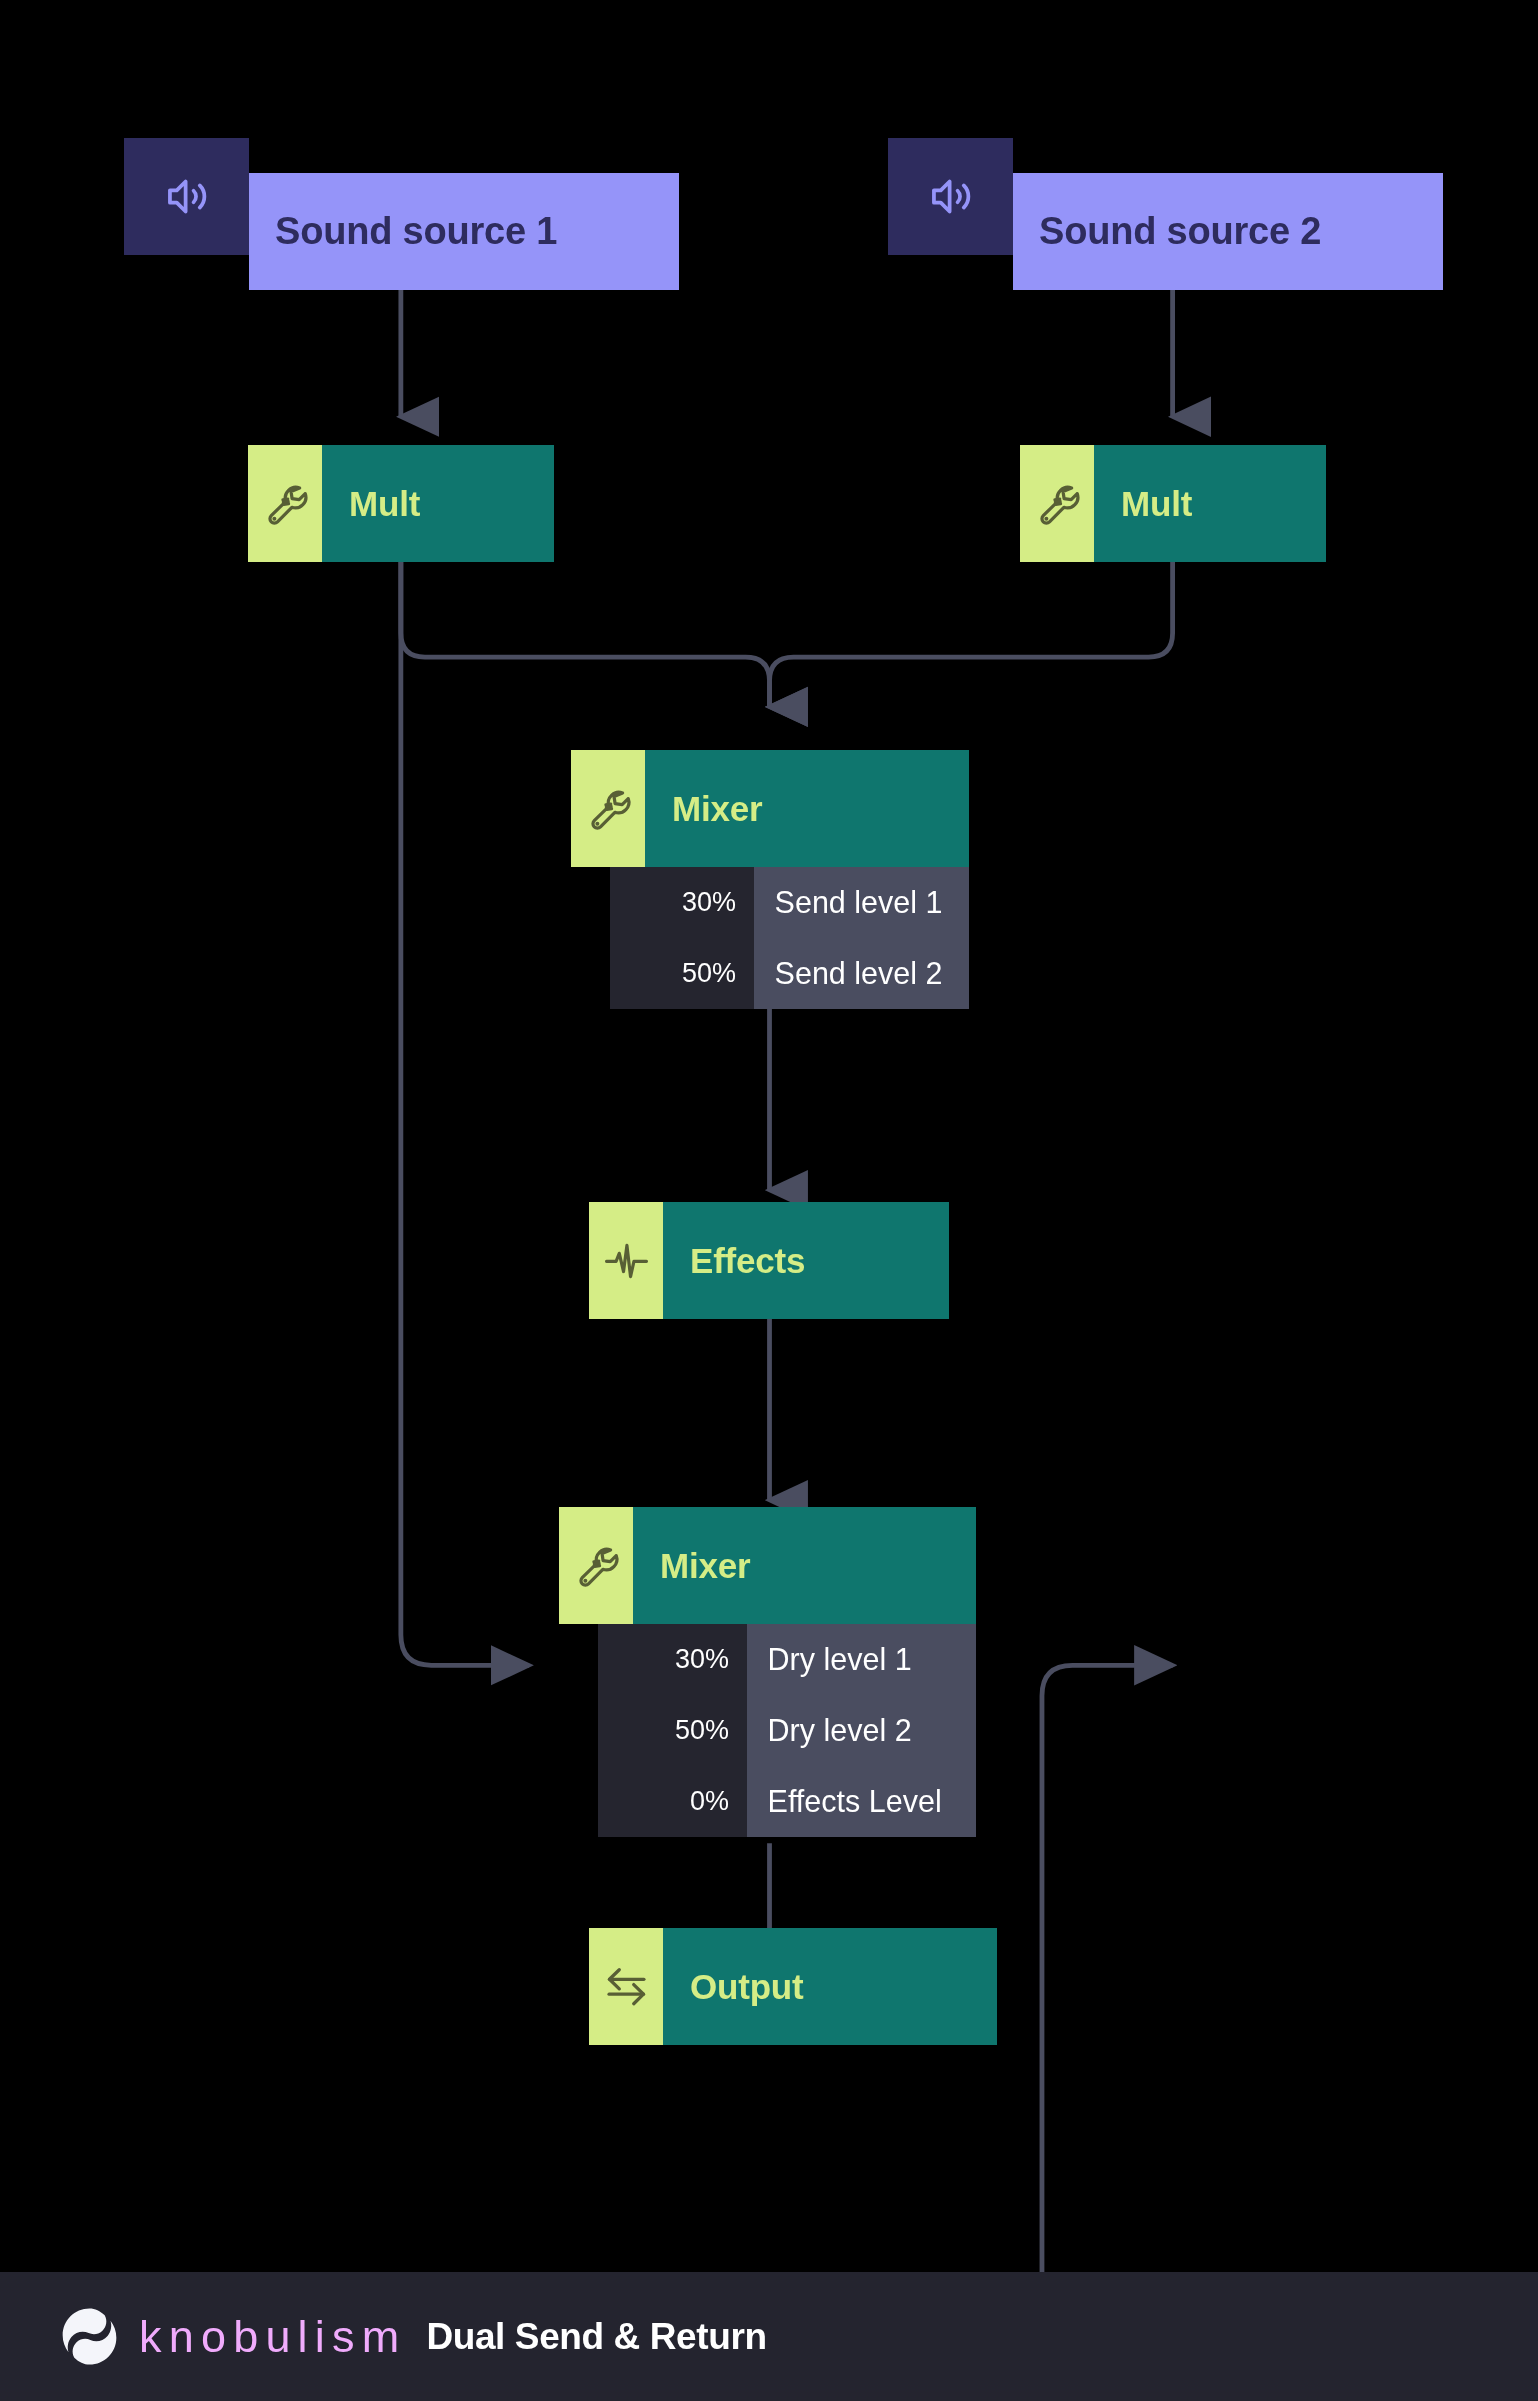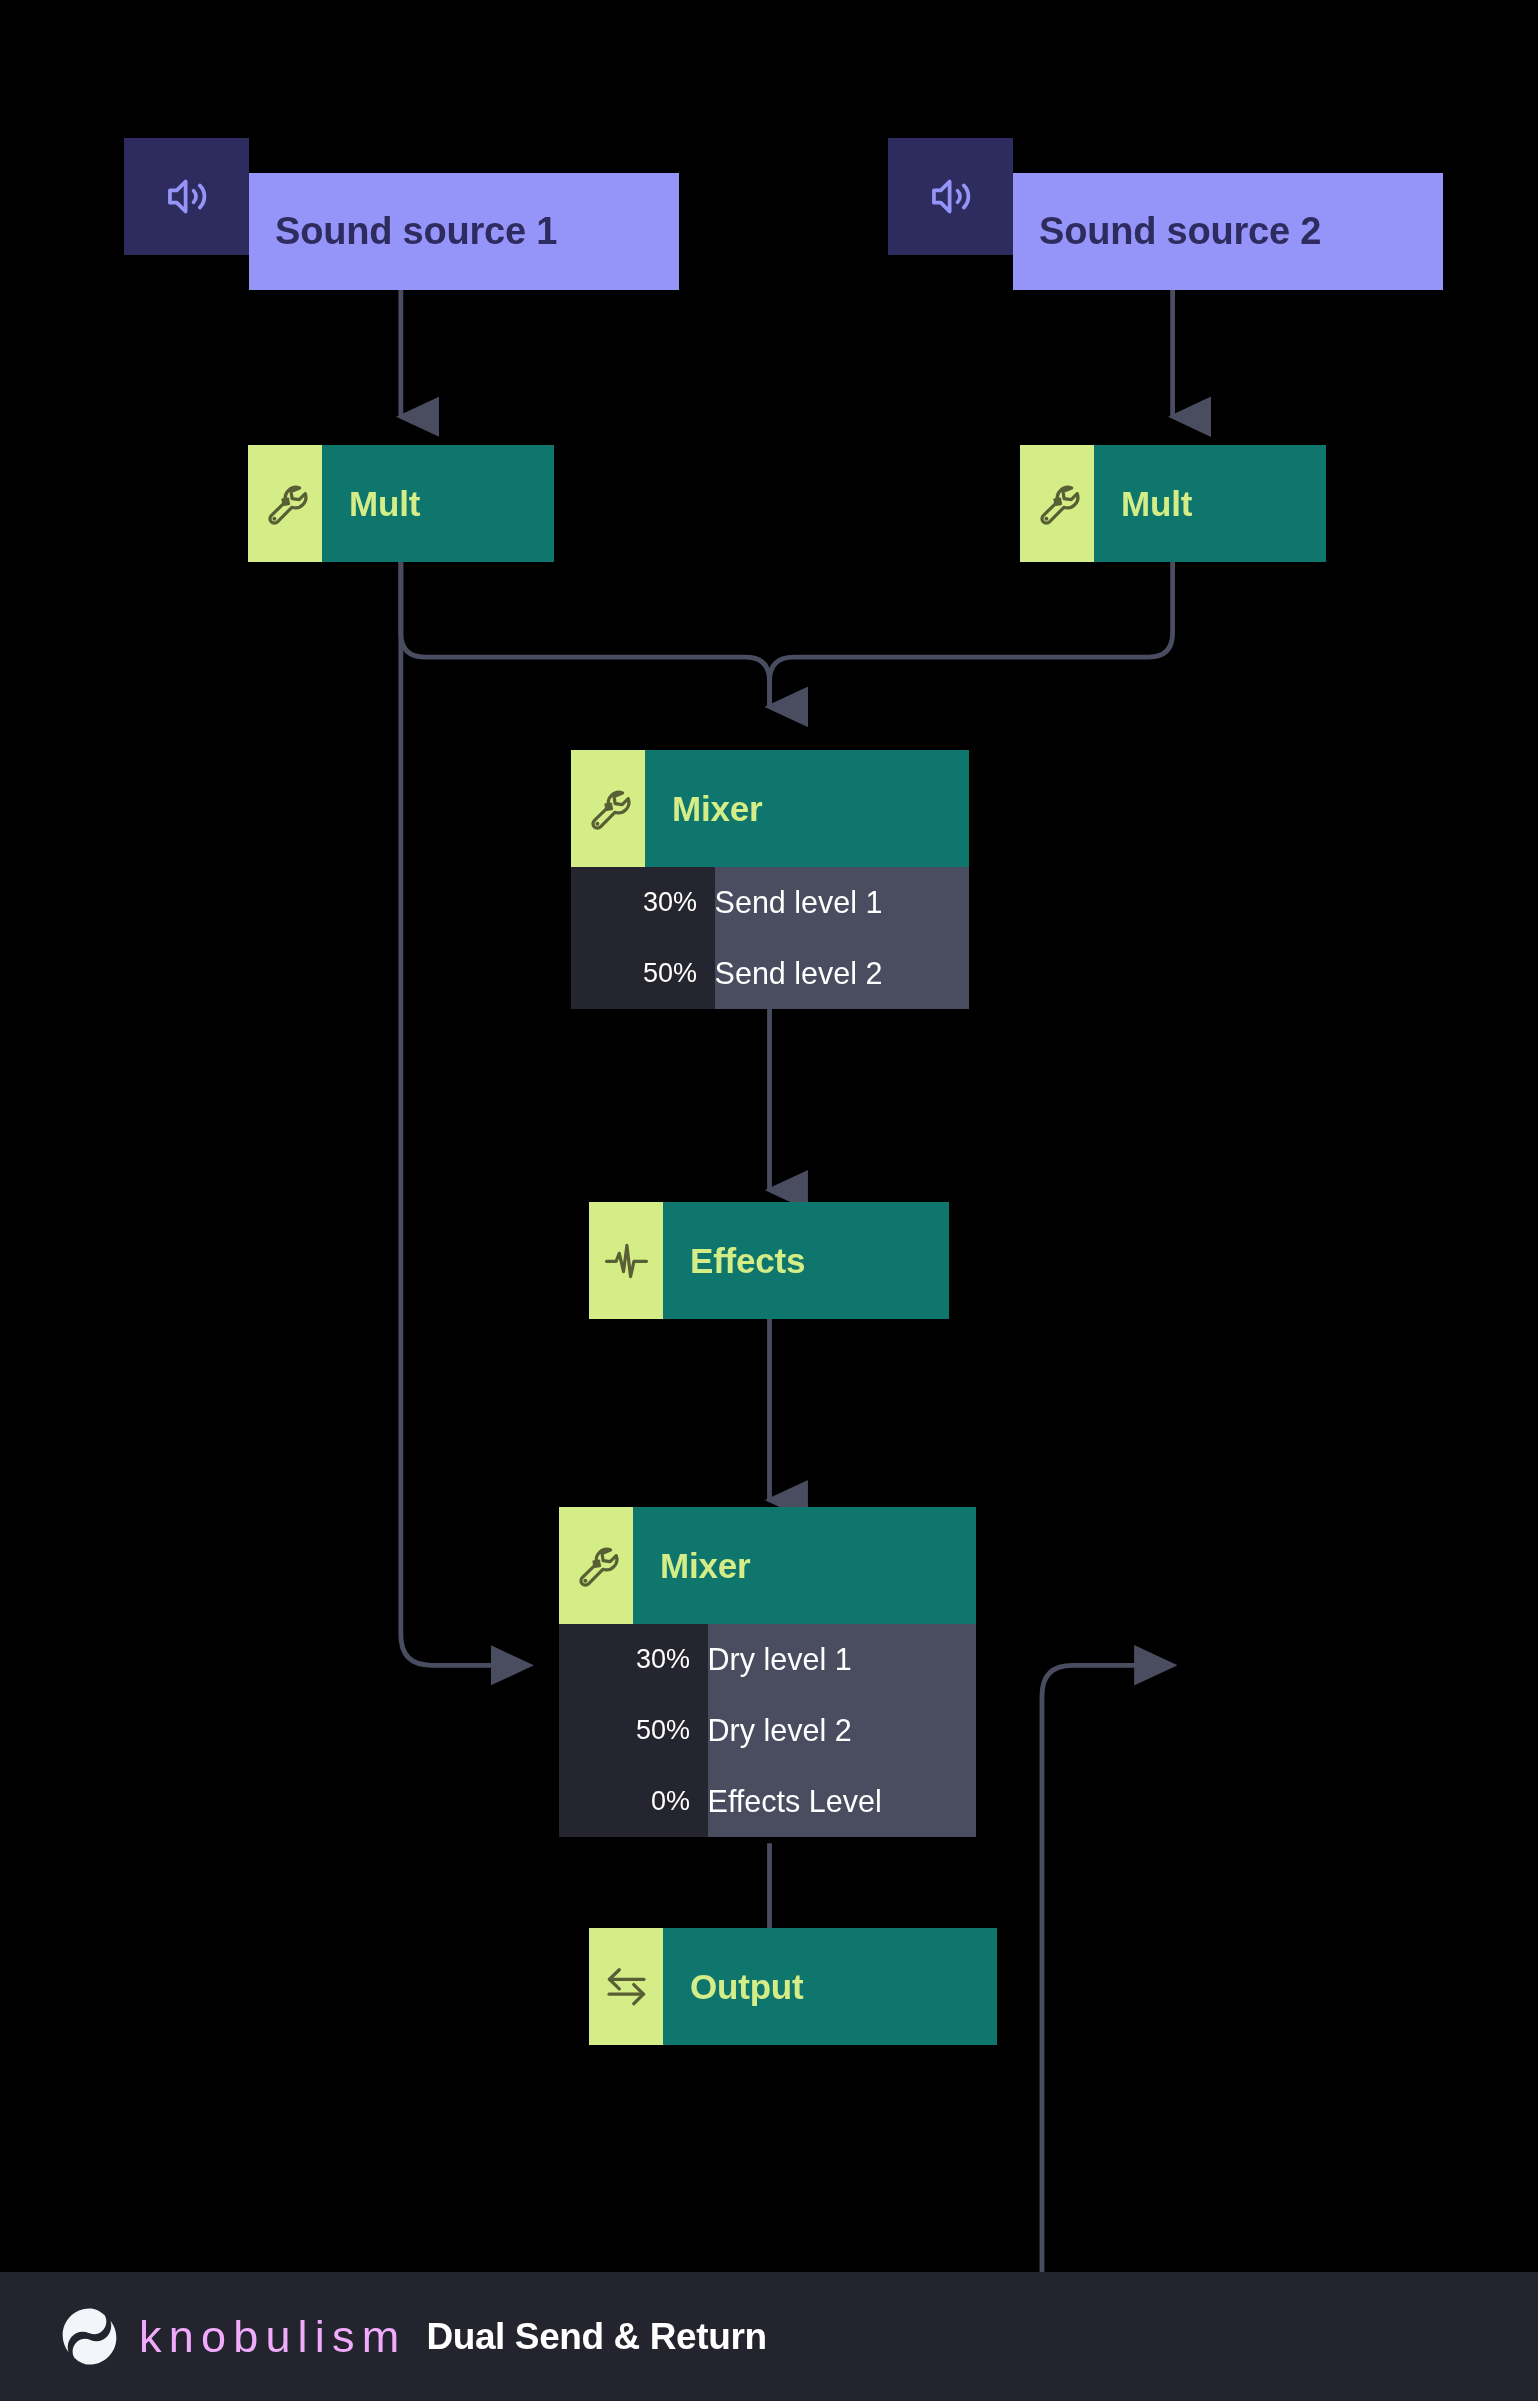--- a/index.html
+++ b/index.html
@@ -86,28 +86,30 @@
   }
   .row-value {
     background: #25252F;
     color: #FFFFFF;
     flex: none;
     display: flex;
     align-items: center;
     justify-content: flex-end;
     font-size: 27px;
     padding-right: 17.6px;
+    margin-left: 39px;
   }
   .row-label {
     background: #4A4D60;
     color: #FFFFFF;
     flex: 1 1 auto;
     display: flex;
     align-items: center;
     font-size: 30.5px;
+    padding-left: 21px;
     padding-right: 13px;
   }
 
   
   .wires {
     position: absolute;
     left: 0;
     top: 0;
     width: 1539px;
     height: 2401px;

